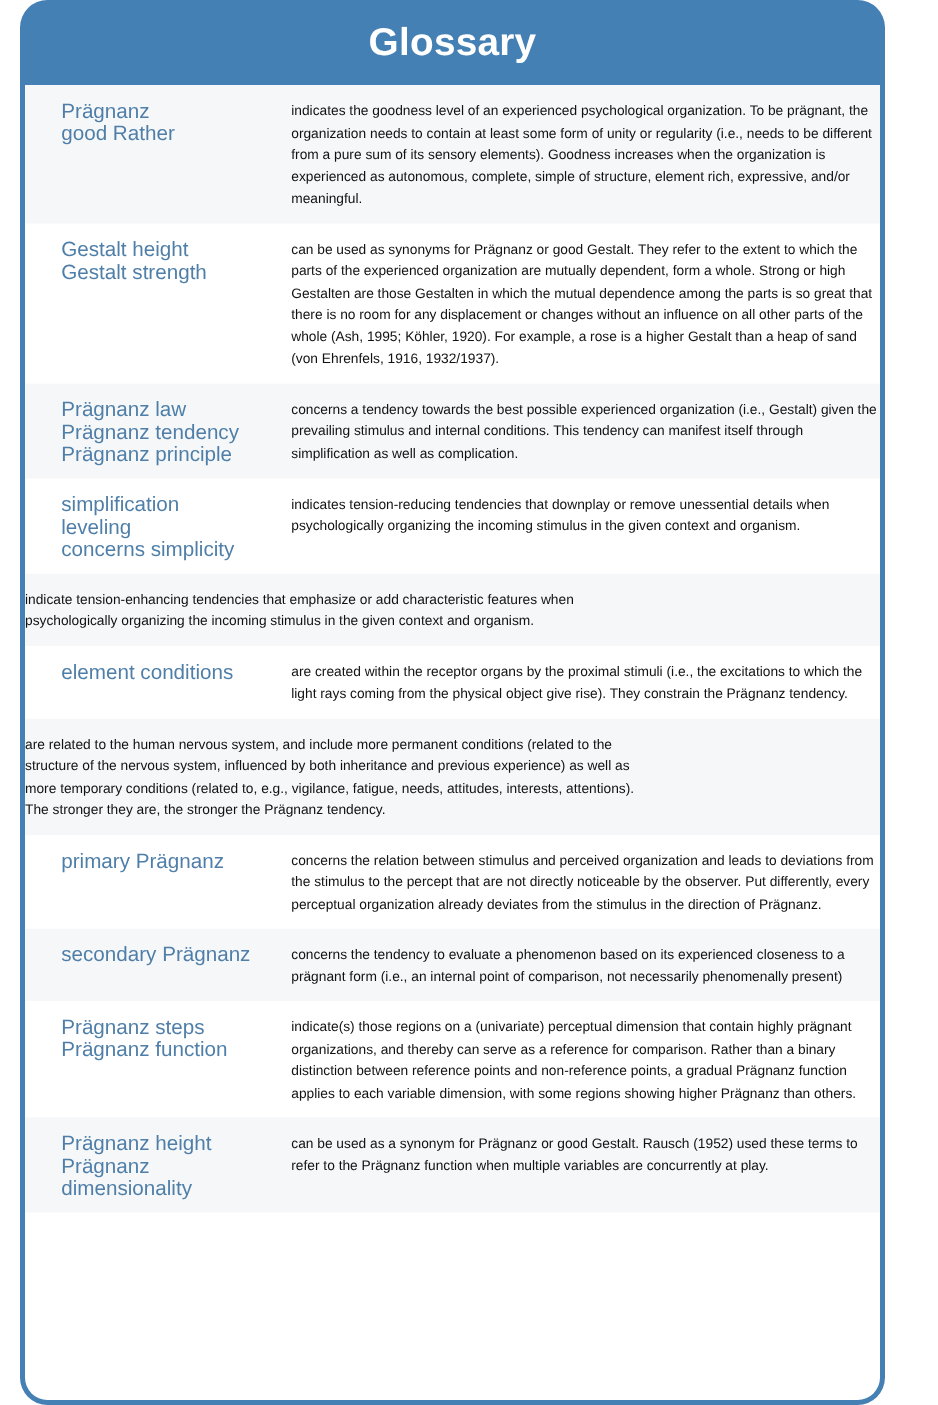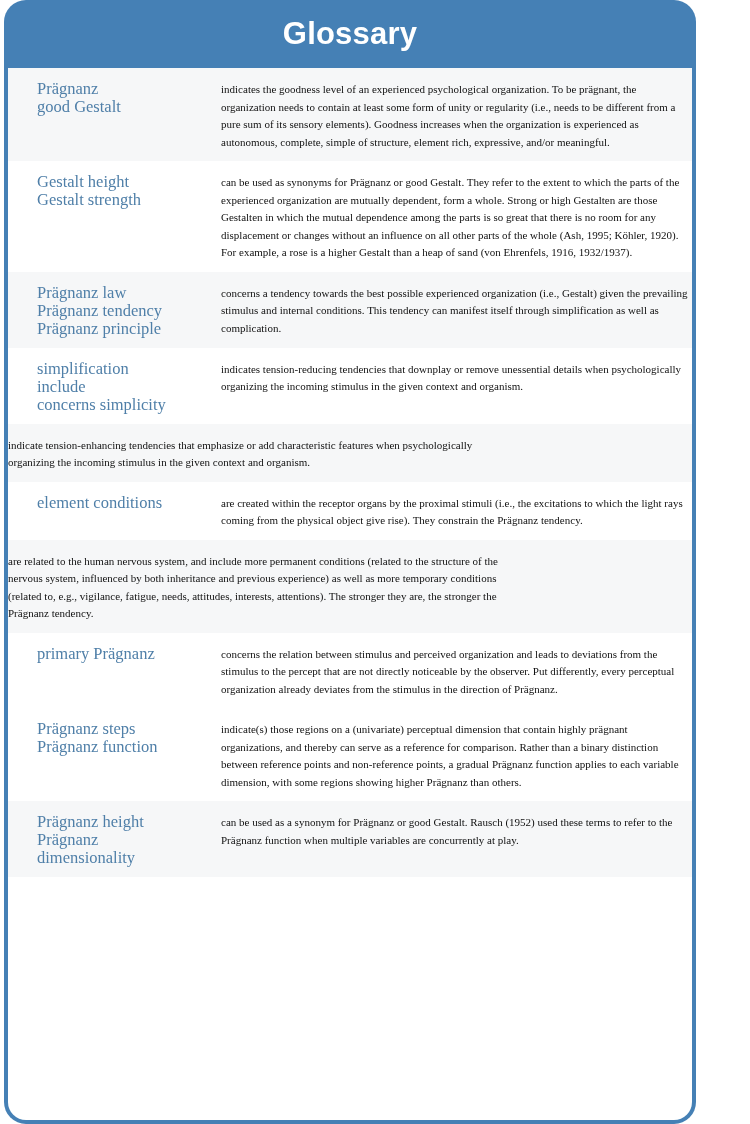--- a/index.html
+++ b/index.html
@@ -1,28 +1,28 @@
 <!DOCTYPE html>
 <html><head>
 <meta charset="utf-8">
 <style>
   html, body { margin: 0; padding: 0; background: #ffffff; }
   body { width: 750px; height: 1124px; overflow: hidden; font-family: "Liberation Sans", sans-serif; }
   .frame {
-    position: absolute; left: 4px; top: 0; width: 692px; height: 1124px;
+    position: absolute; left: 16px; top: 0; width: 692px; height: 1124px;
     box-sizing: border-box; border-radius: 22px; background: #4580b5;
     overflow: hidden;
   }
   .header {
     height: 68px; display: flex; align-items: center; justify-content: center;
     color: #ffffff; font-weight: bold; font-size: 31px; letter-spacing: 0.2px;
   }
   .body {
     position: absolute; left: 4px; right: 4px; top: 68px; bottom: 4px;
-    background: #ffffff; border-radius: 0 0 18px 18px; overflow: hidden; font-family: Liberation Serif, serif;
+    background: #ffffff; border-radius: 0 0 18px 18px; overflow: hidden;
   }
   .row { display: flex; padding: 12px 0 10px 0; }
   .row.alt { background: #f6f7f8; }
   .row.white { background: #ffffff; }
   .term {
     width: 213px; padding-left: 29px; box-sizing: border-box; flex-shrink: 0;
     color: #4f7fa8; font-size: 16.5px; line-height: 18px;
   }
   .term span { display: block; }
   .def {
@@ -32,21 +32,21 @@
 </style>
 </head>
 <body>
 
 <div class="frame">
   <div class="header">Glossary</div>
   <div class="body" id="glossary-body">
       <div class="row alt">
         <div class="term">
           <span>Prägnanz</span>
-          <span>good Gestalt</span>
+          <span>good Rather</span>
         </div>
         <div class="def">indicates the goodness level of an experienced psychological organization. To be prägnant, the organization needs to contain at least some form of unity or regularity (i.e., needs to be different from a pure sum of its sensory elements).  Goodness increases when the organization is experienced as autonomous, complete, simple of structure, element rich, expressive, and/or meaningful.</div>
       </div>
       <div class="row white">
         <div class="term">
           <span>Gestalt height</span>
           <span>Gestalt strength</span>
         </div>
         <div class="def">can be used as synonyms for Prägnanz or good Gestalt.  They refer to the extent to which the parts of the experienced organization are mutually dependent, form a whole.  Strong or high Gestalten are those Gestalten in which the mutual dependence among the parts is so great that there is no room for any displacement or changes without an influence on all other parts of the whole (Ash, 1995; Köhler, 1920).  For example, a rose is a higher Gestalt than a heap of sand (von Ehrenfels, 1916, 1932/1937).</div>
       </div>
@@ -54,21 +54,21 @@
         <div class="term">
           <span>Prägnanz law</span>
           <span>Prägnanz tendency</span>
           <span>Prägnanz principle</span>
         </div>
         <div class="def">concerns a tendency towards the best possible experienced organization (i.e., Gestalt) given the prevailing stimulus and internal conditions.  This tendency can manifest itself through simplification as well as complication.</div>
       </div>
       <div class="row white">
         <div class="term">
           <span>simplification</span>
-          <span>include</span>
+          <span>leveling</span>
           <span>concerns simplicity</span>
         </div>
         <div class="def">indicates tension-reducing tendencies that downplay or remove unessential details when psychologically organizing the incoming stimulus in the given context and organism.</div>
       </div>
       <div class="row alt">
         <div class="def">indicate tension-enhancing tendencies that emphasize or add characteristic features when psychologically organizing the incoming stimulus in the given context and organism.</div>
       </div>
       <div class="row white">
         <div class="term">
           <span>element conditions</span>
@@ -77,20 +77,26 @@
       </div>
       <div class="row alt">
         <div class="def">are related to the human nervous system, and include more permanent conditions (related to the structure of the nervous system, influenced by both inheritance and previous experience) as well as more temporary conditions (related to, e.g., vigilance, fatigue, needs, attitudes, interests, attentions).  The stronger they are, the stronger the Prägnanz tendency.</div>
       </div>
       <div class="row white">
         <div class="term">
           <span>primary Prägnanz</span>
         </div>
         <div class="def">concerns the relation between stimulus and perceived organization and leads to deviations from the stimulus to the percept that are not directly noticeable by the observer.  Put differently, every perceptual organization already deviates from the stimulus in the direction of Prägnanz.</div>
       </div>
+      <div class="row alt">
+        <div class="term">
+          <span>secondary Prägnanz</span>
+        </div>
+        <div class="def">concerns the tendency to evaluate a phenomenon based on its experienced closeness to a prägnant form (i.e., an internal point of comparison, not necessarily phenomenally present)</div>
+      </div>
       <div class="row white">
         <div class="term">
           <span>Prägnanz steps</span>
           <span>Prägnanz function</span>
         </div>
         <div class="def">indicate(s) those regions on a (univariate) perceptual dimension that contain highly prägnant organizations, and thereby can serve as a reference for comparison.  Rather than a binary distinction between reference points and non-reference points, a gradual Prägnanz function applies to each variable dimension, with some regions showing higher Prägnanz than others.</div>
       </div>
       <div class="row alt">
         <div class="term">
           <span>Prägnanz height</span>

